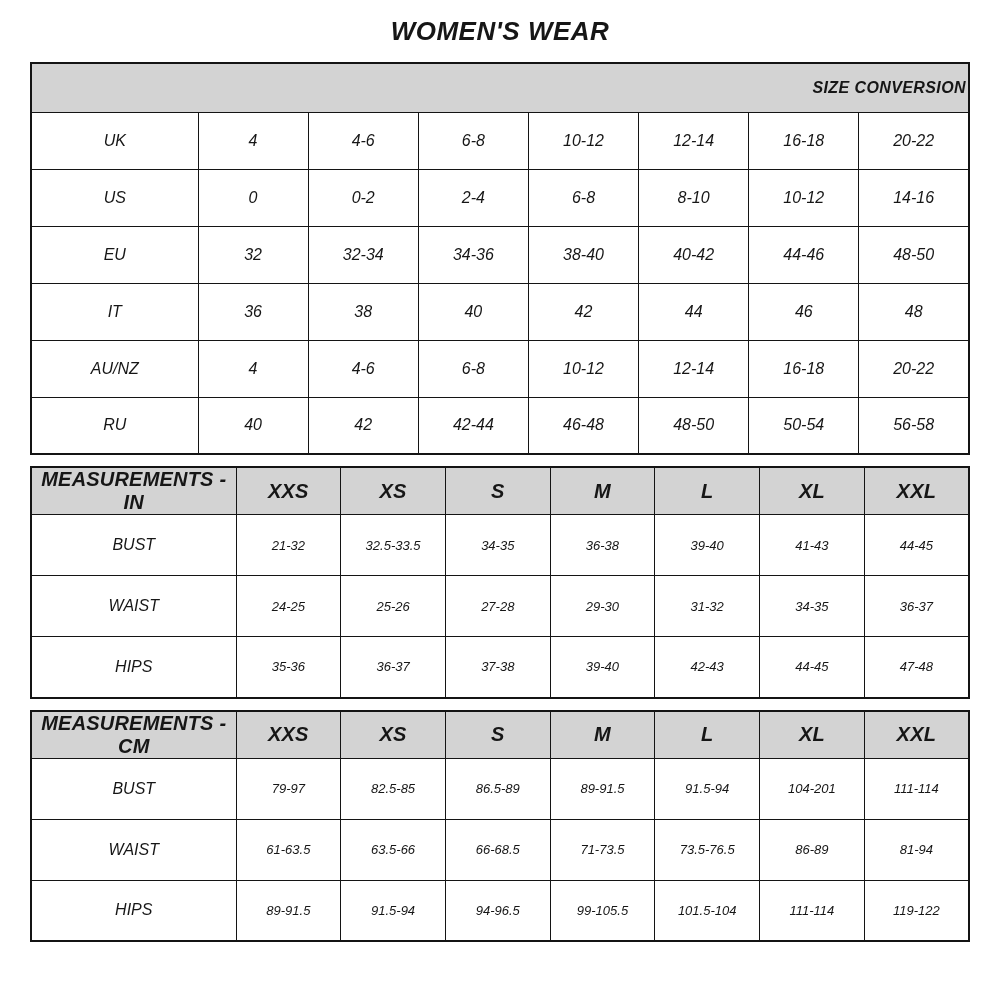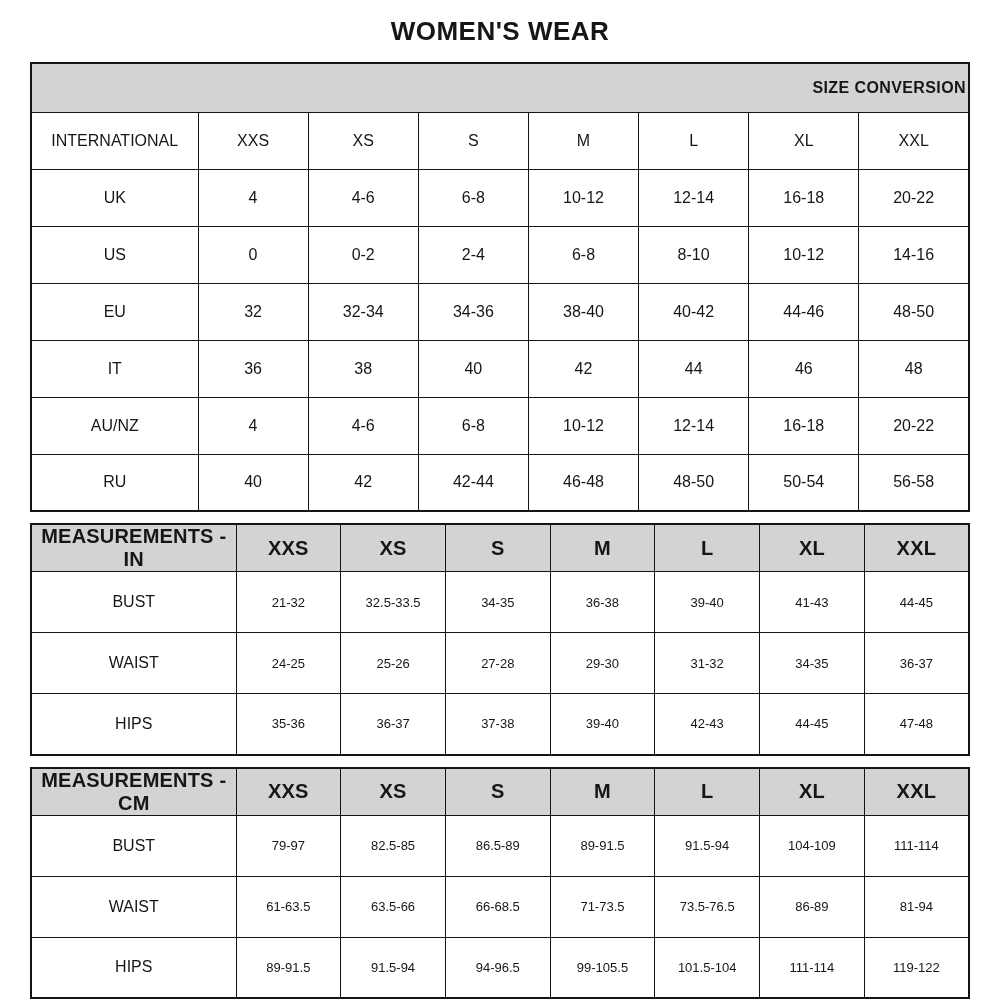--- a/index.html
+++ b/index.html
@@ -2,21 +2,21 @@
 <html><head>
 <meta charset="utf-8">
 <style>
   * { box-sizing: border-box; }
   html, body { margin: 0; padding: 0; background: #ffffff; }
   body {
     width: 1000px; height: 1000px;
     font-family: "Liberation Sans", sans-serif;
     color: #161616;
   }
-  .page { width: 1000px; height: 1000px; padding: 10px 30px 18px; }
+  .page { width: 1000px; height: 1000px; padding: 10px 30px 18px; font-style: italic; }
   .page-title {
     text-align: center;
     font-size: 26px;
     font-weight: 700;
     letter-spacing: 0.5px;
     margin: 6px 0 15px;
   }
   table {
     border-collapse: collapse;
     width: 100%;
@@ -66,30 +66,20 @@
         <col>
         <col>
         <col>
         <col>
         <col>
         <col>
     </colgroup>
     <tbody>
         <tr>
       <th class="hdr" colspan="8">SIZE CONVERSION</th>
-    </tr>
-    <tr>
-      <td>INTERNATIONAL</td>
-      <td>XXS</td>
-      <td>XS</td>
-      <td>S</td>
-      <td>M</td>
-      <td>L</td>
-      <td>XL</td>
-      <td>XXL</td>
     </tr>
     <tr>
       <td>UK</td>
       <td>4</td>
       <td>4-6</td>
       <td>6-8</td>
       <td>10-12</td>
       <td>12-14</td>
       <td>16-18</td>
       <td>20-22</td>
@@ -224,21 +214,21 @@
       <th>XL</th>
       <th>XXL</th>
     </tr>
     <tr>
       <td class="lbl">BUST</td>
       <td>79-97</td>
       <td>82.5-85</td>
       <td>86.5-89</td>
       <td>89-91.5</td>
       <td>91.5-94</td>
-      <td>104-109</td>
+      <td>104-201</td>
       <td>111-114</td>
     </tr>
     <tr>
       <td class="lbl">WAIST</td>
       <td>61-63.5</td>
       <td>63.5-66</td>
       <td>66-68.5</td>
       <td>71-73.5</td>
       <td>73.5-76.5</td>
       <td>86-89</td>

